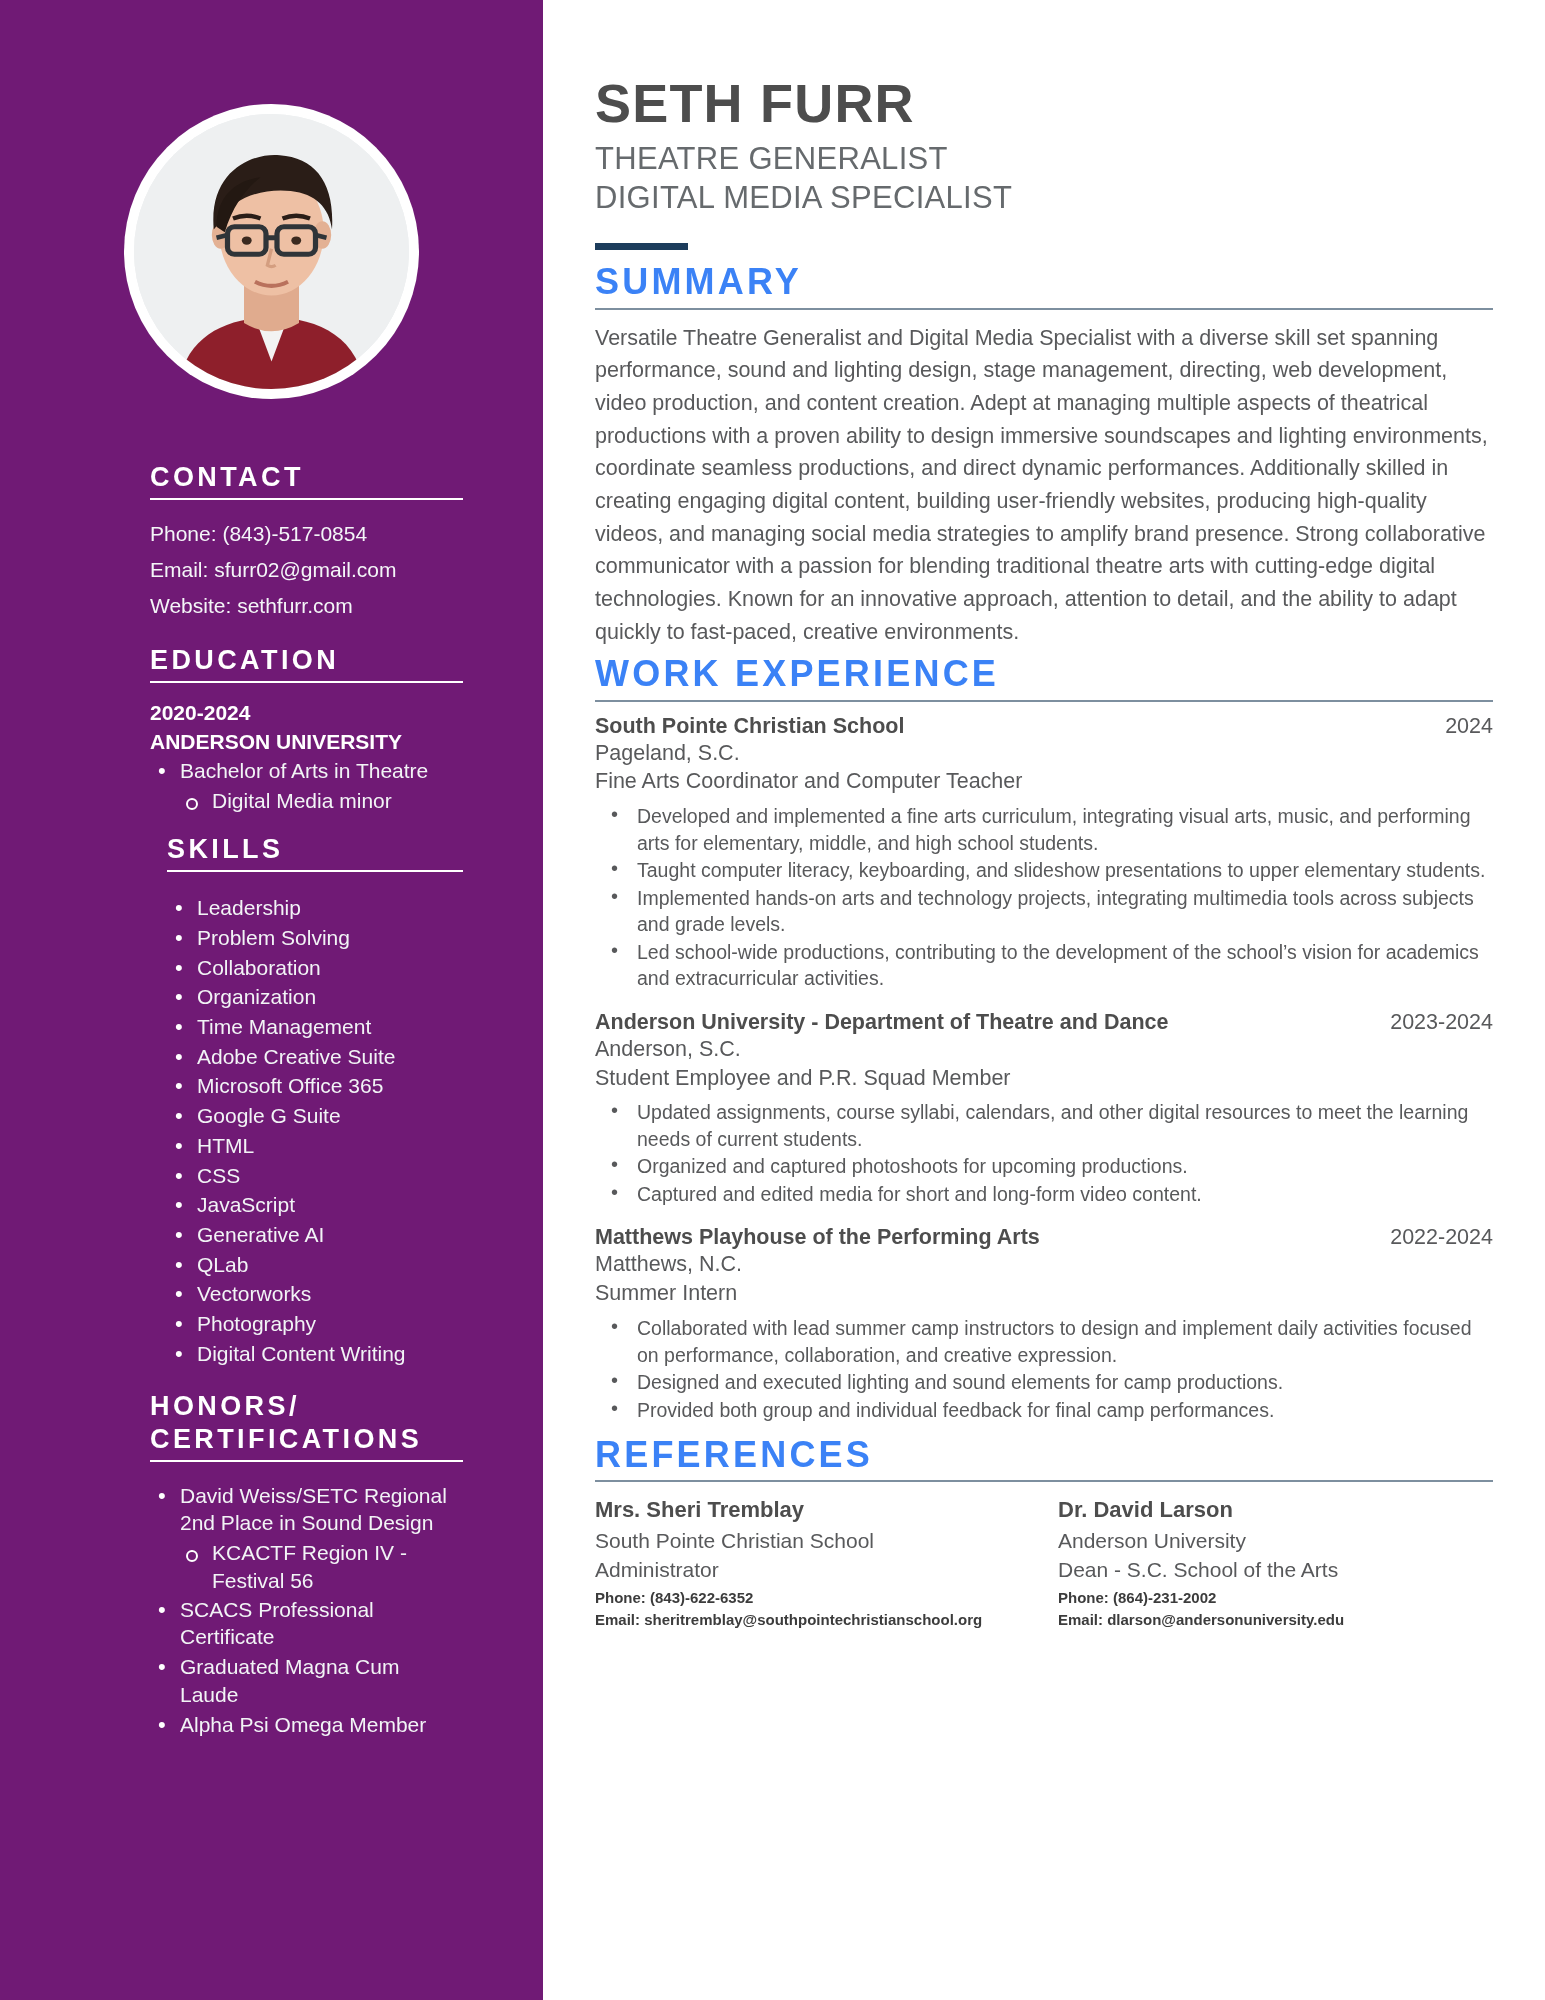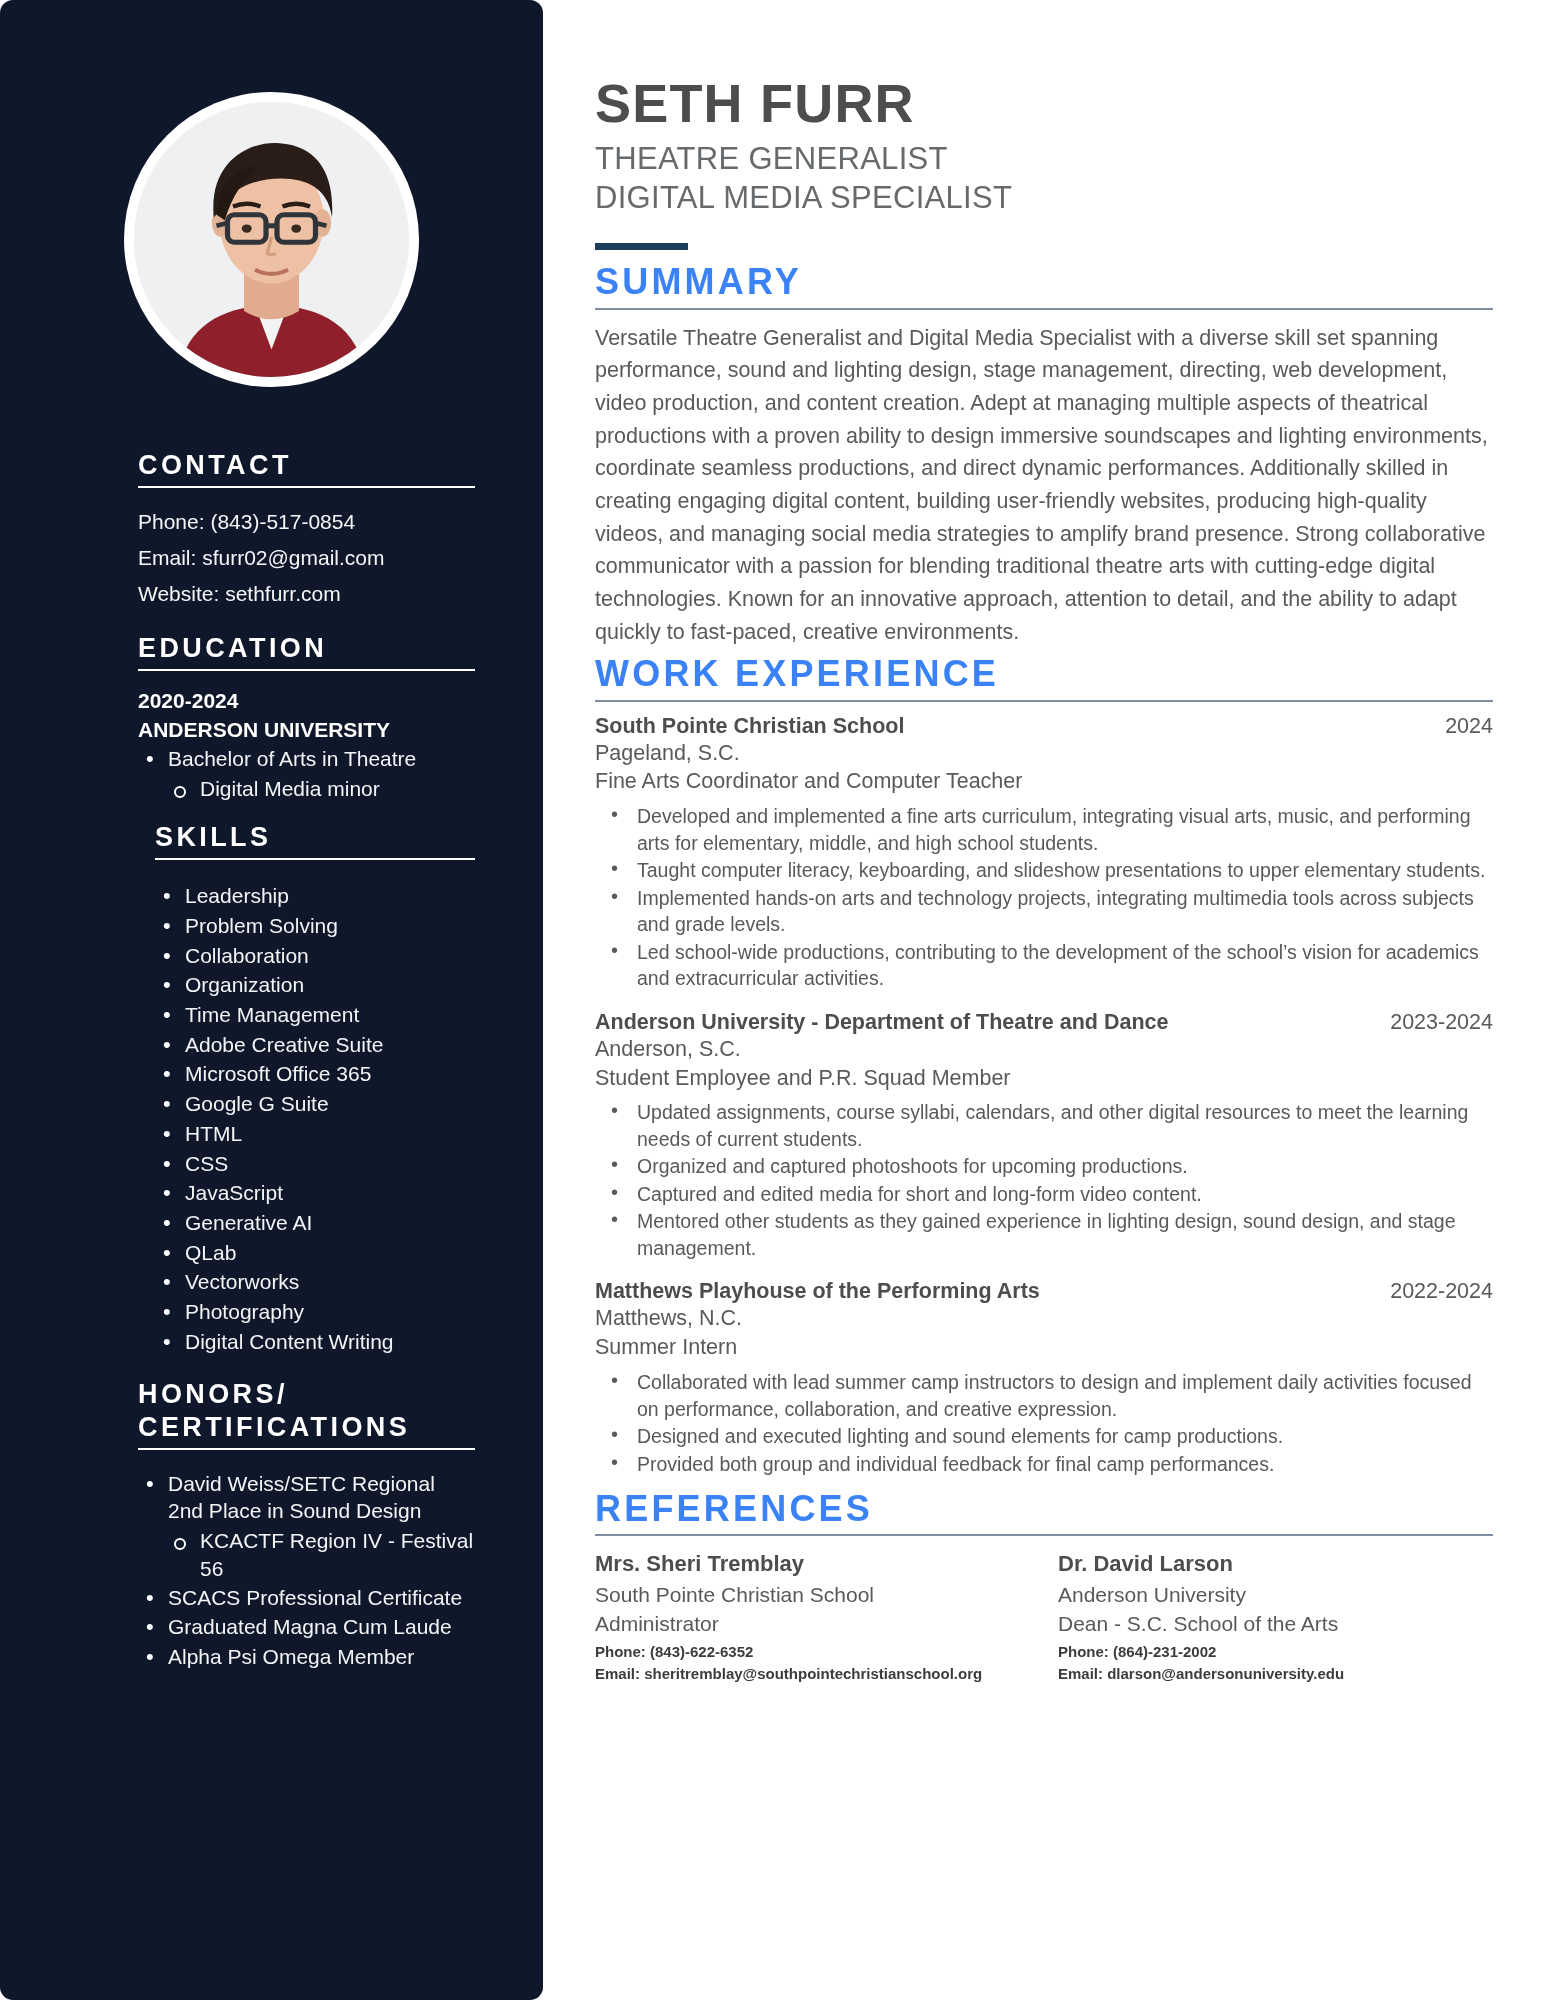--- a/index.html
+++ b/index.html
@@ -8,26 +8,25 @@
     font-family: "Liberation Sans", sans-serif;
     background:#ffffff;
     position:relative;
     overflow:hidden;
   }
   .page { position:relative; width:1545px; height:2000px; display:flex; background:#ffffff; }
 
   
   .sidebar {
     width:543px;
-    background:#0f172a;
+    background:#701a75;
     color:#ffffff;
-    padding:4px;
+    padding:16px;
     position:relative;
     flex:0 0 543px;
-    border-radius:13px;
   }
   .photo-wrap {
     width:295px; height:295px;
     margin:88px auto 0 auto;
     border-radius:50%;
     background:#ffffff;
     padding:10px;
     overflow:hidden;
   }
   .photo-inner {
@@ -346,21 +345,20 @@
             <div class="job-top">
               <div class="job-title">Anderson University - Department of Theatre and Dance</div>
               <div class="job-dates">2023-2024</div>
             </div>
             <div class="job-loc">Anderson, S.C.</div>
             <div class="job-role">Student Employee and P.R. Squad Member</div>
             <ul class="job-bullets">
               <li>Updated assignments, course syllabi, calendars, and other digital resources to meet the learning needs of current students.</li>
               <li>Organized and captured photoshoots for upcoming productions.</li>
               <li>Captured and edited media for short and long-form video content.</li>
-              <li>Mentored other students as they gained experience in lighting design, sound design, and stage management.</li>
             </ul>
           </div>
           <div class="exp-gap"></div>
           <div class="job">
             <div class="job-top">
               <div class="job-title">Matthews Playhouse of the Performing Arts</div>
               <div class="job-dates">2022-2024</div>
             </div>
             <div class="job-loc">Matthews, N.C.</div>
             <div class="job-role">Summer Intern</div>

